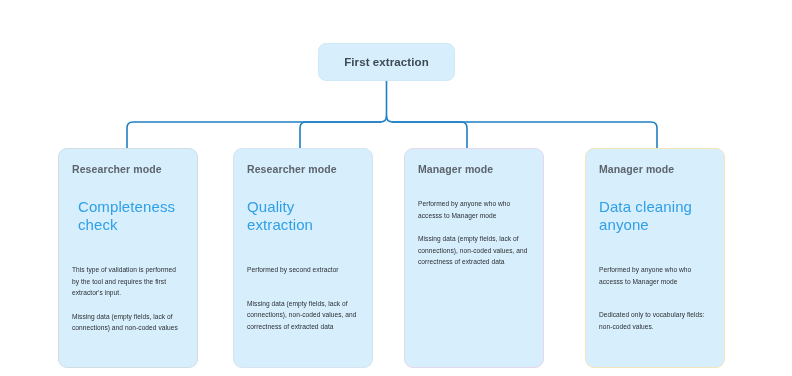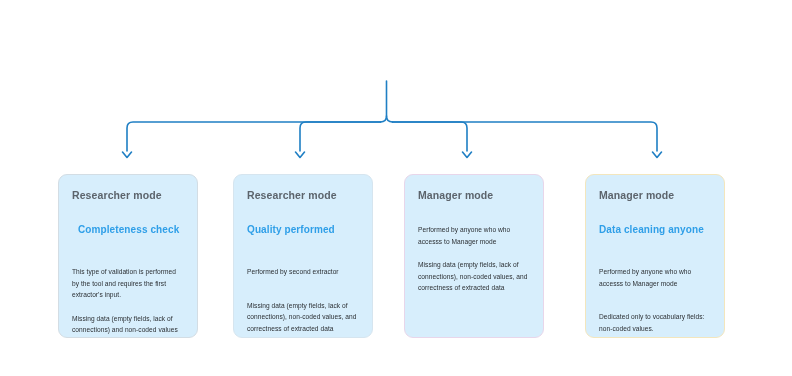--- a/index.html
+++ b/index.html
@@ -42,43 +42,43 @@
     box-sizing: border-box;
   }
   .root-label {
     font-size: 11.5px;
     font-weight: bold;
     color: #3f4a55;
     letter-spacing: 0.1px;
   }
   .card {
     position: absolute;
-    top: 174px;
+    top: 148px;
     width: 140px;
-    height: 164px;
+    height: 220px;
     background: #d7eefc;
     border-radius: 9px;
     box-sizing: border-box;
     padding: 14px 13px 10px 13px;
   }
   .card-1 { left: 58px;  border: 1px solid #d3dde4; }
   .card-2 { left: 233px; border: 1px solid #d6e5ef; }
   .card-3 { left: 404px; border: 1px solid #e8d6ea; }
   .card-4 { left: 585px; border: 1px solid #f3e6bd; }
 
   .card-mode {
     font-size: 10.5px;
     font-weight: bold;
     color: #5c646c;
     letter-spacing: 0.1px;
     margin: 0 0 23px 0;
   }
   .card-title {
-    font-size: 10px;
-    font-weight: bold;
+    font-size: 15px;
+    font-weight: normal;
     color: #2f9fe8;
     letter-spacing: 0.1px;
     margin: 0 0 30px 0;
     line-height: 1.2;
   }
   .card-1 .card-title { padding-left: 6px; }
   .card-body {
     font-size: 6.6px;
     color: #2b2f33;
     line-height: 1.75;
@@ -103,33 +103,36 @@
       <path d="M380.5 122 L133 122 Q127 122 127 128 L127 151"></path>
     </g>
     <g fill="none" stroke="#1f7fc4" stroke-width="1.6" stroke-linecap="round" stroke-linejoin="round">
       <path d="M122.5 152 L127 157.5 L131.5 152"></path>
       <path d="M295.5 152 L300 157.5 L304.5 152"></path>
       <path d="M462.5 152 L467 157.5 L471.5 152"></path>
       <path d="M652.5 152 L657 157.5 L661.5 152"></path>
     </g>
   </svg>
 
+  <div class="root-box">
+    <span class="root-label">First extraction</span>
+  </div>
 
   <div class="card card-1">
     <p class="card-mode">Researcher mode</p>
     <p class="card-title">Completeness check</p>
     <div class="card-body">
       <p class="card-para">This type of validation is performed by the tool and requires the  first extractor's input.</p>
       <p class="card-para">Missing data (empty fields, lack of connections) and non-coded values</p>
     </div>
   </div>
 
   <div class="card card-2">
     <p class="card-mode">Researcher mode</p>
-    <p class="card-title">Quality performed</p>
+    <p class="card-title">Quality extraction</p>
     <div class="card-body">
       <p class="card-para gap-lg">Performed by second extractor</p>
       <p class="card-para">Missing data (empty fields, lack of connections), non-coded values, and correctness of extracted data</p>
     </div>
   </div>
 
   <div class="card card-3">
     <p class="card-mode">Manager mode</p>
     <div class="card-body">
       <p class="card-para">Performed by anyone who who accesss to Manager mode</p>

